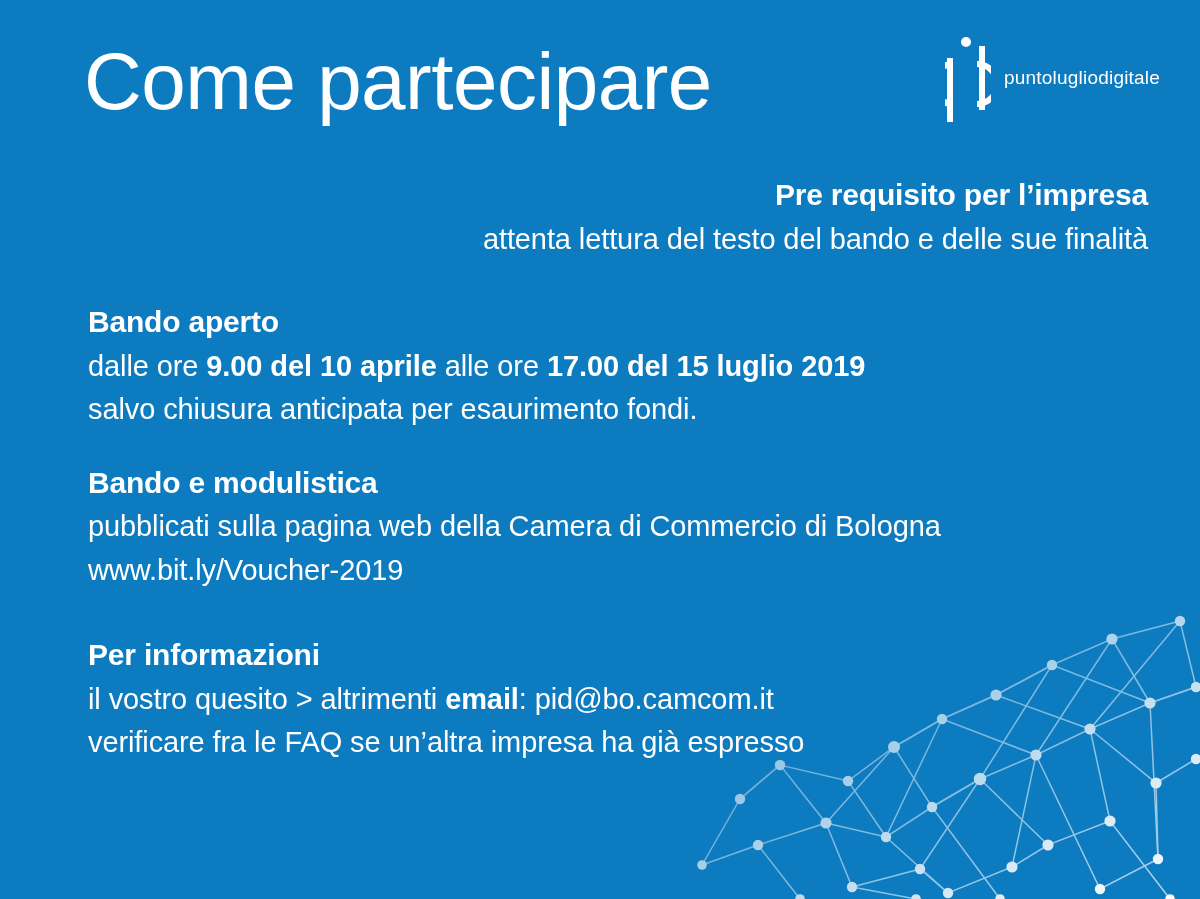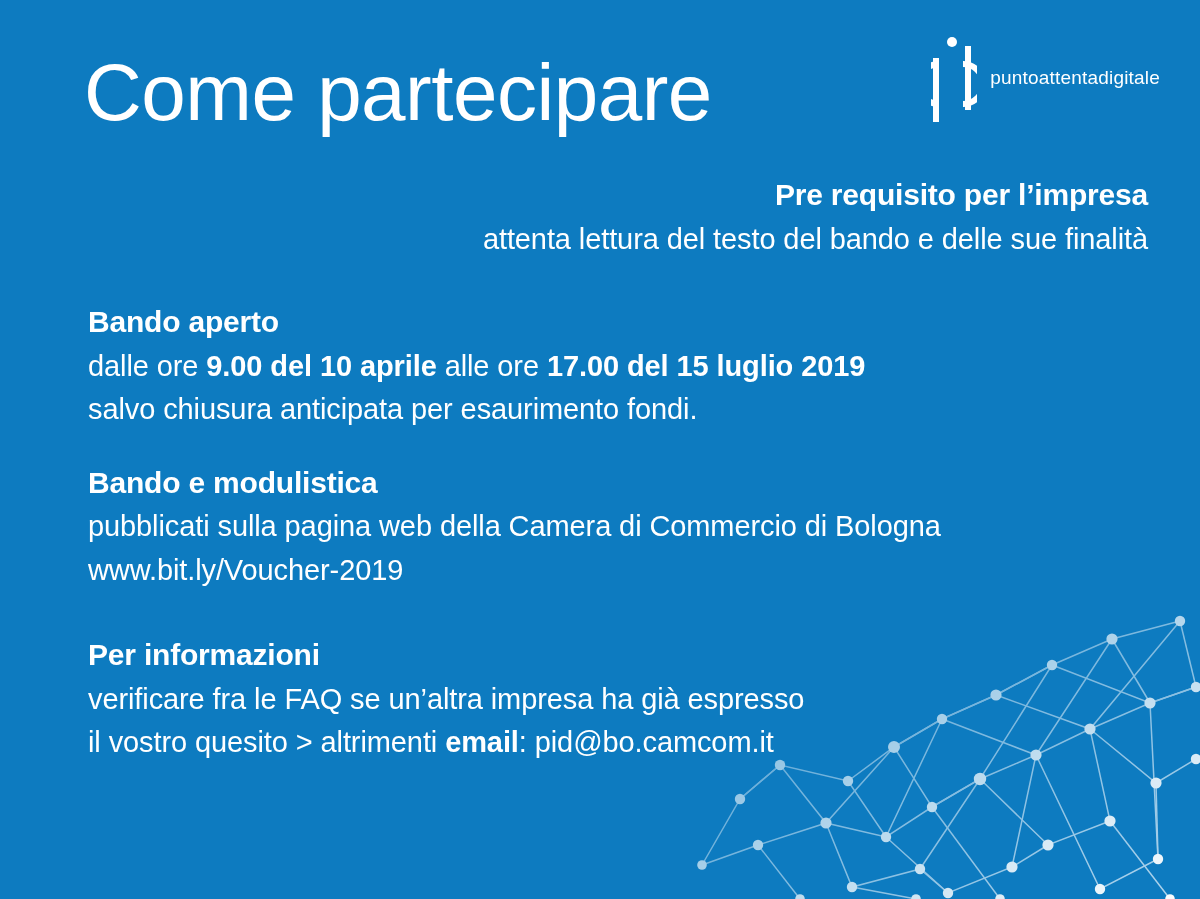--- a/index.html
+++ b/index.html
@@ -51,21 +51,20 @@
   
   #title {
     position:absolute;
     left:84px; top:42px;
     font-size:80px;
     font-weight:300;
     letter-spacing:-0.5px;
     line-height:1;
     color:#ffffff;
     white-space:nowrap;
-    margin-top:11px;
   }
 
   
   #content {
     position:absolute;
     left:88px; top:176px;
     width:1060px;
   }
 
   .block { margin-bottom:34px; }
@@ -189,21 +188,21 @@
       <rect x="2" y="28" width="6" height="64" fill="#ffffff"></rect>
       <path d="M8,34 A20,20 0 0 0 8,74" fill="none" stroke="#ffffff" stroke-width="6"></path>
 
       <path d="M32,34 A20,20 0 0 1 32,74" fill="none" stroke="#ffffff" stroke-width="6"></path>
       <rect x="34" y="16" width="6" height="64" fill="#ffffff"></rect>
 
       <circle cx="21" cy="12" r="5" fill="#ffffff"></circle>
     </svg>
     <div id="logo-words">
       <span>punto</span>
-      <span>attenta</span>
+      <span>luglio</span>
       <span>digitale</span>
     </div>
   </div>
 
   <div id="content">
 
     <section class="block" id="block-prerequisito">
       <div class="block-heading">Pre requisito per l’impresa</div>
       <div class="block-line"><span>attenta lettura del testo del bando e delle sue finalità</span></div>
     </section>
@@ -215,18 +214,18 @@
     </section>
 
     <section class="block" id="block-modulistica">
       <div class="block-heading">Bando e modulistica</div>
       <div class="block-line"><span>pubblicati sulla pagina web della Camera di Commercio di Bologna</span></div>
       <div class="block-line"><span>www.bit.ly/Voucher-2019</span></div>
     </section>
 
     <section class="block" id="block-informazioni">
       <div class="block-heading">Per informazioni</div>
+      <div class="block-line"><span>il vostro quesito &gt; altrimenti </span><span class="b">email</span><span>: pid@bo.camcom.it</span></div>
       <div class="block-line"><span>verificare fra le FAQ se un’altra impresa ha già espresso</span></div>
-      <div class="block-line"><span>il vostro quesito &gt; altrimenti </span><span class="b">email</span><span>: pid@bo.camcom.it</span></div>
     </section>
 
   </div>
 </div>
 
 </body></html>

